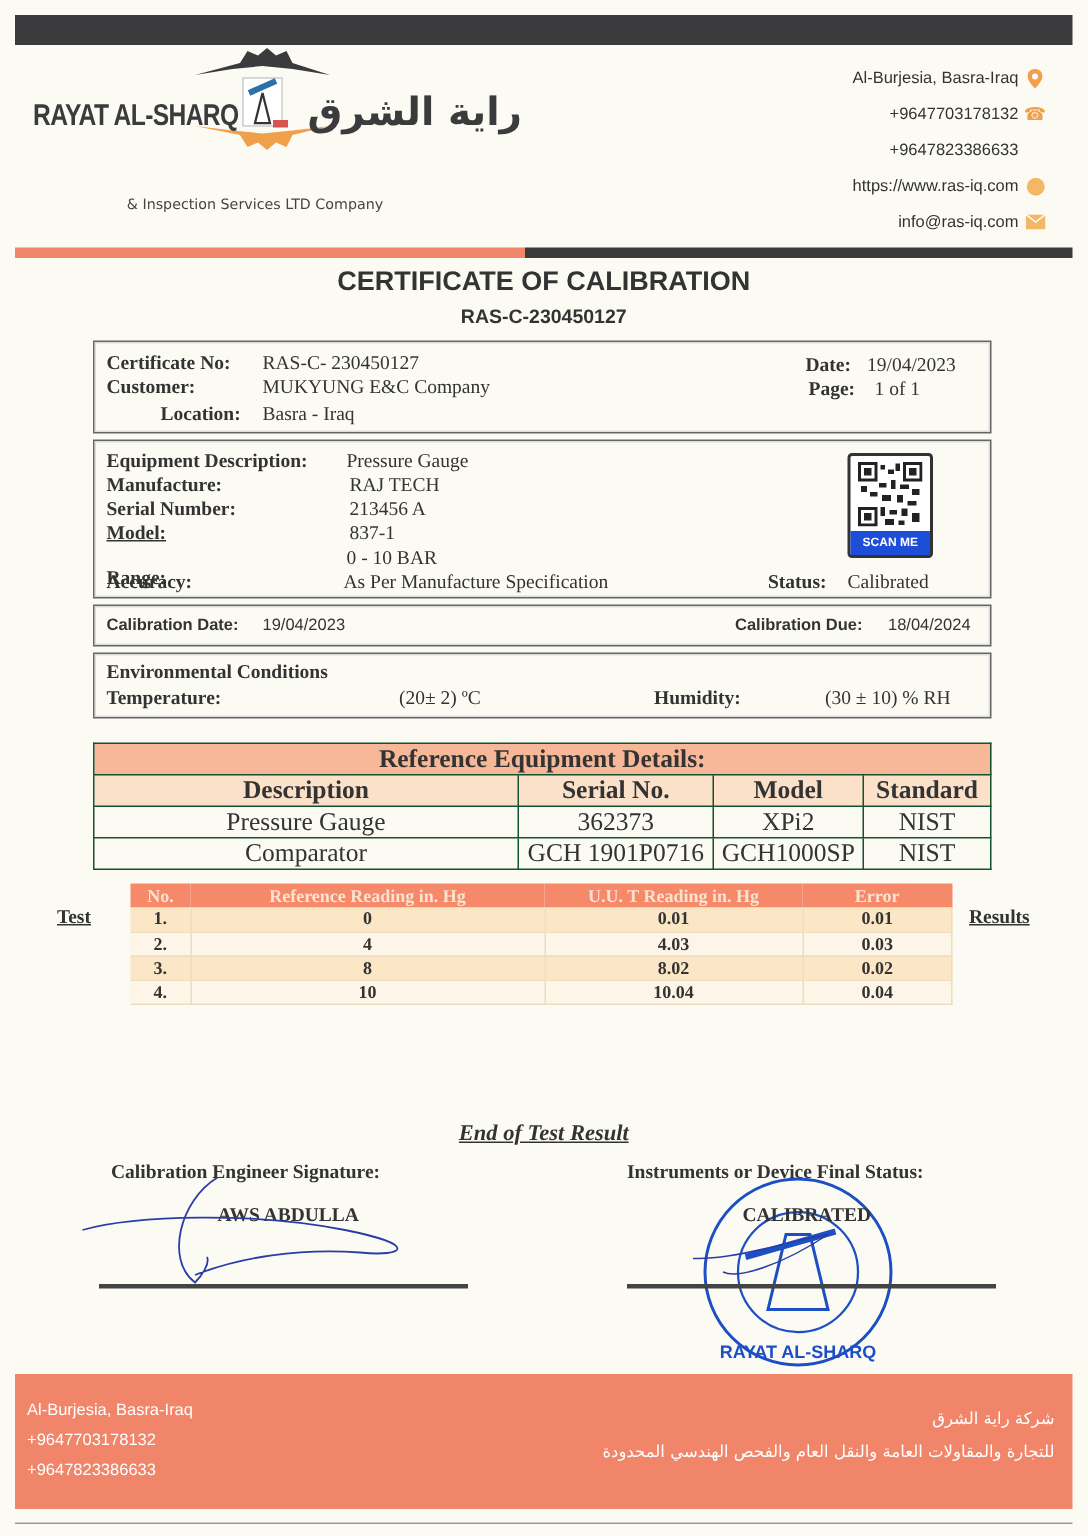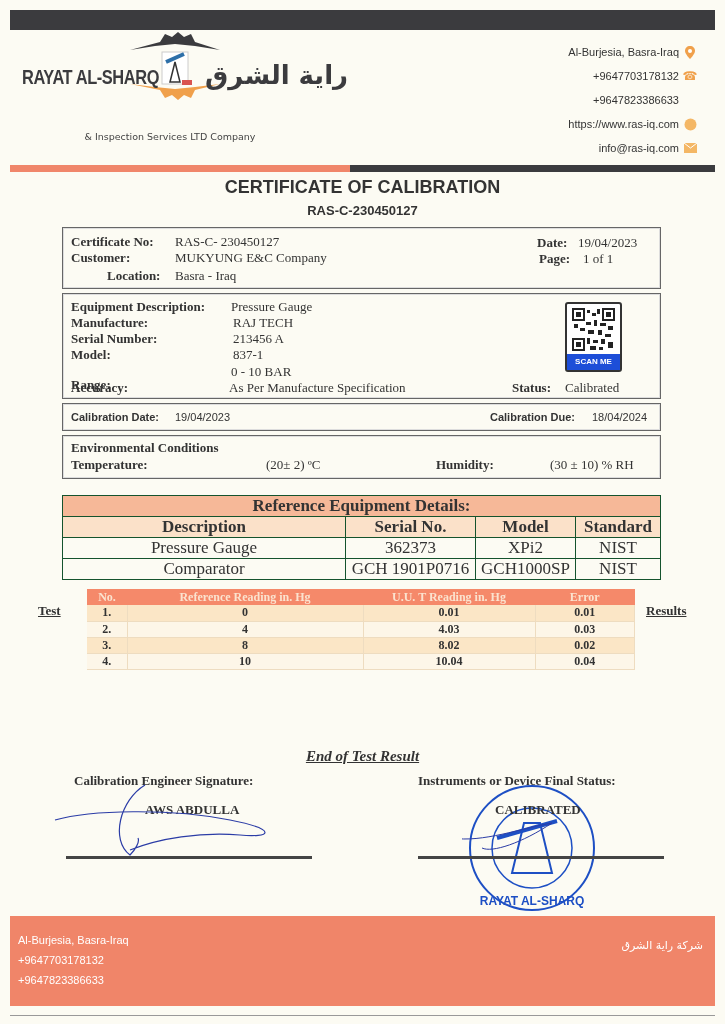--- a/index.html
+++ b/index.html
@@ -116,21 +116,21 @@
   <div class="abs val" style="left:520px; top:23px;">1 of 1</div>
 </div>
 
 <div class="abs box" style="left:62px; top:293px; width:599px; height:106px;">
   <div class="abs lbl" style="left:8px; top:5px;">Equipment Description:</div>
   <div class="abs val" style="left:168px; top:5px;">Pressure Gauge</div>
   <div class="abs lbl" style="left:8px; top:21px;">Manufacture:</div>
   <div class="abs val" style="left:170px; top:21px;">RAJ TECH</div>
   <div class="abs lbl" style="left:8px; top:37px;">Serial Number:</div>
   <div class="abs val" style="left:170px; top:37px;">213456 A</div>
-  <div class="abs lbl" style="left:8px; top:53px;">Model:</div>
+  <div class="abs lbl" style="left:8px; top:53px;text-decoration:underline;">Model:</div>
   <div class="abs val" style="left:170px; top:53px;">837-1</div>
   <div class="abs lbl" style="left:8px; top:83px;">Range:</div>
   <div class="abs val" style="left:168px; top:70px;">0 - 10 BAR</div>
   <div class="abs lbl" style="left:8px; top:86px;">Accuracy:</div>
   <div class="abs val" style="left:166px; top:86px;">As Per Manufacture Specification</div>
   <div class="abs lbl" style="left:449px; top:86px;">Status:</div>
   <div class="abs val" style="left:502px; top:86px;">Calibrated</div>
   <div class="abs" style="left:502px; top:8px; width:57px; height:70px; border:2px solid #333; border-radius:3px; background:#fff;">
     <svg class="abs" style="left:5px; top:4px;" width="43" height="43" viewBox="0 0 43 43">
       <rect x="1" y="1" width="11" height="11" fill="none" stroke="#222" stroke-width="2"></rect>
@@ -262,14 +262,15 @@
 <div class="abs sig-line" style="left:418px; top:856px; width:246px;"></div>
 
 <div class="abs footer"></div>
 <div class="abs foot-left">
   <div>Al-Burjesia, Basra-Iraq</div>
   <div>+9647703178132</div>
   <div>+9647823386633</div>
 </div>
 <div class="abs foot-right">
   <div>شركة راية الشرق</div>
+  <div>للتجارة والمقاولات العامة والنقل العام والفحص الهندسي المحدودة</div>
 </div>
 <div class="abs bottom-line"></div>
 
 </body></html>

